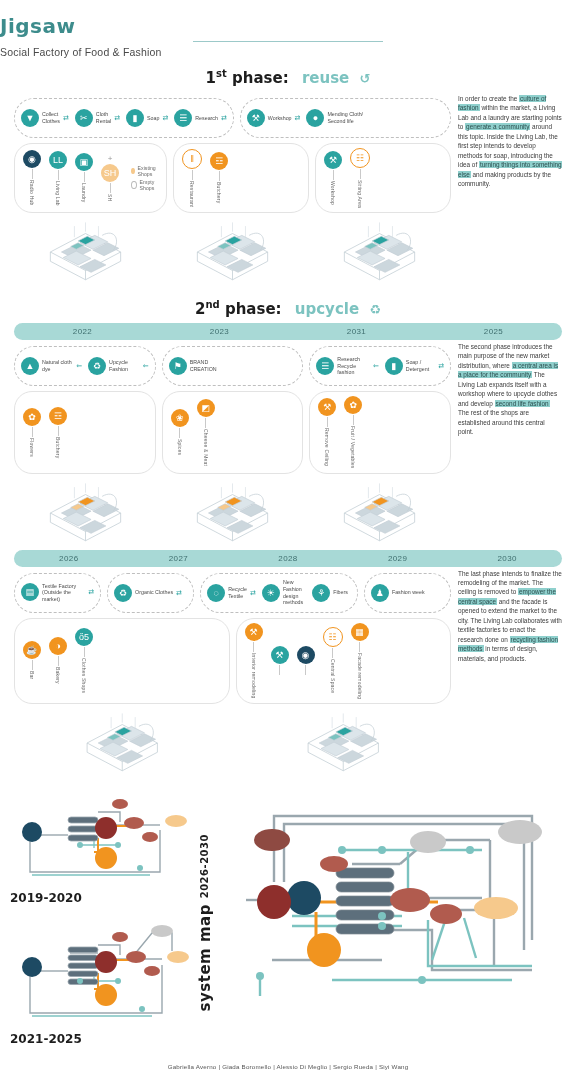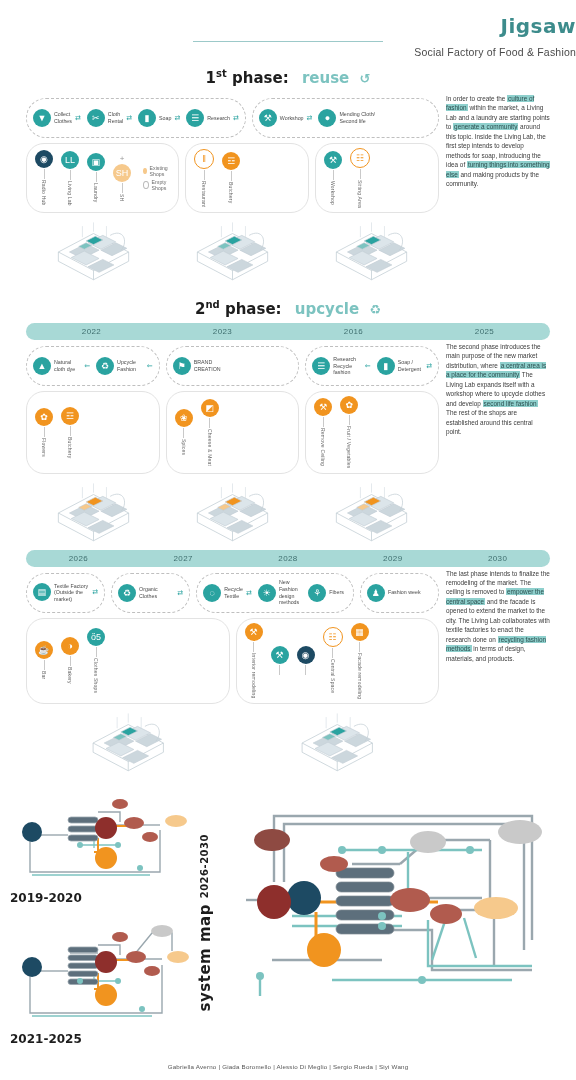--- a/index.html
+++ b/index.html
@@ -1,20 +1,20 @@
 <!DOCTYPE html>
 <html><head>
 <meta charset="utf-8">
 <style>
   html,body{margin:0;padding:0;background:#ffffff;}
   body{width:576px;height:1080px;overflow:hidden;font-family:"Liberation Sans",sans-serif;color:#3b3b3b;}
   .poster{position:relative;width:576px;height:1080px;background:#fff;}
 
   
-  .header{padding-top:14px;text-align:right;}
+  .header{padding-top:14px;text-align:left;}
   .title{font-size:20px;font-weight:bold;color:#3d8c8c;letter-spacing:.5px;font-family:"DejaVu Sans",sans-serif;}
   .title-rule{width:190px;height:1px;background:#9cc9c9;margin:3px auto 4px;}
   .subtitle{font-size:10.5px;color:#4a4a4a;letter-spacing:.2px;}
 
   .phase-head{text-align:center;margin-top:10px;margin-bottom:5px;font-size:15px;font-weight:bold;color:#1d1d1d;font-family:"DejaVu Sans",sans-serif;}
   .phase-head .ord{font-size:10px;vertical-align:super;}
   .phase-head .word{color:#7cc3c0;margin-left:8px;}
   .phase-head .sym{color:#7cc3c0;font-size:13px;margin-left:5px;}
 
   
@@ -63,21 +63,21 @@
 
   
   .bottom{display:flex;gap:8px;padding:0 10px;margin-top:10px;}
   .minimaps{width:180px;flex:0 0 180px;}
   .mapcap{font-size:12px;font-weight:bold;color:#1d1d1d;margin-top:2px;font-family:"DejaVu Sans",sans-serif;}
   .bigmap{flex:1;position:relative;}
   .vtitle{position:absolute;left:-2px;top:44px;writing-mode:vertical-rl;transform:rotate(180deg);font-size:15px;font-weight:bold;color:#1d1d1d;font-family:"DejaVu Sans",sans-serif;letter-spacing:.5px;}
   .vsub{font-size:10px;letter-spacing:.5px;}
 
   .credits{position:absolute;left:0;right:0;bottom:10px;text-align:center;font-size:6.2px;color:#555;letter-spacing:.2px;}
-  .sec{padding:0 26px;}
+  .sec{padding:0 14px;}
 </style>
 </head>
 <body>
 
 <div class="poster">
 
   <div class="header">
     <div class="title">Jigsaw</div>
     <div class="title-rule"></div>
     <div class="subtitle">Social Factory of Food &amp; Fashion</div>
@@ -261,21 +261,21 @@
         </div>
       </div>
       <div class="sec">
         <div class="phase-head"><span>2<span class="ord">nd</span></span>
    <span> phase:</span>
    <span class="word">upcycle</span>
    <span class="sym">♻</span></div>
         <div class="timeline">
           <div class="yr">2022</div>
           <div class="yr">2023</div>
-          <div class="yr">2016</div>
+          <div class="yr">2031</div>
           <div class="yr">2025</div>
         </div>
         <div class="mainrow">
           <div class="leftcol">
             <div class="grouprow">
               <div class="grp" style="flex: 1 1 0%;">
                 <div class="item">
                   <span class="circ c-teal sz18">▲</span>
         <span class="lbl">Natural cloth dye</span>
         <span class="arrow">⇐</span>

